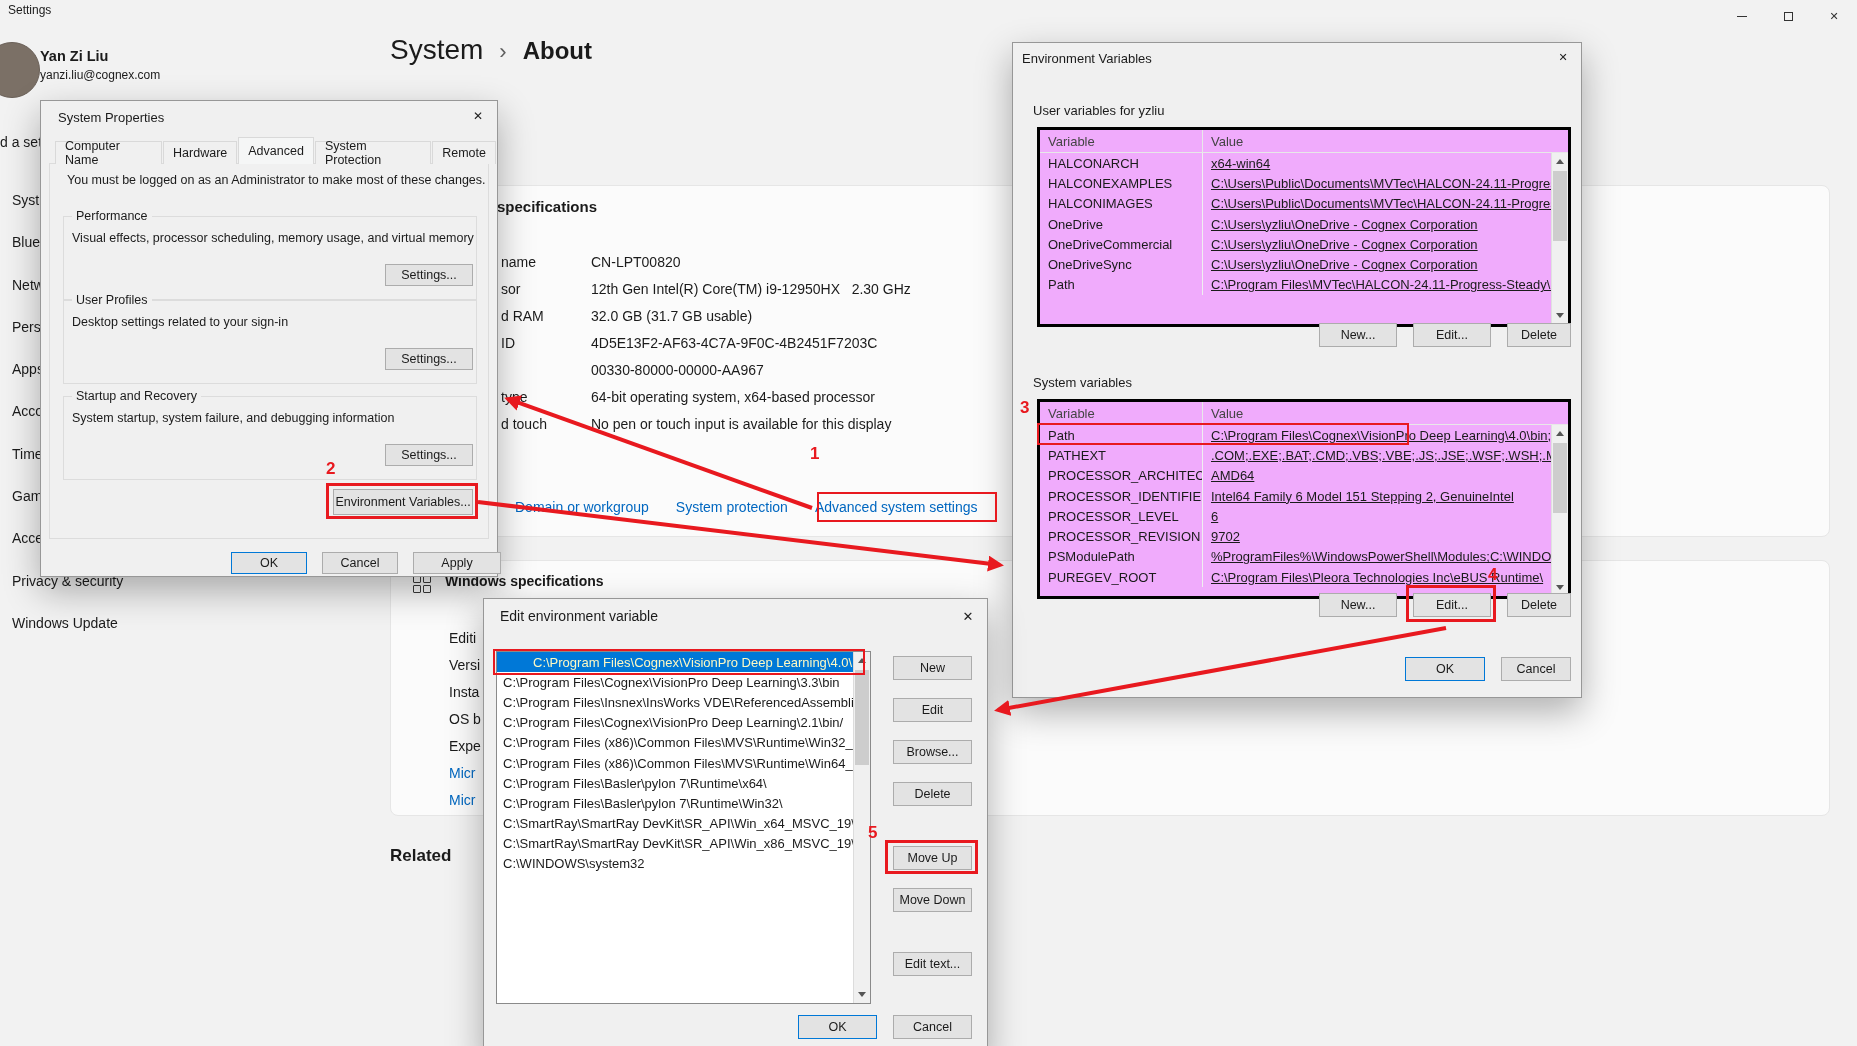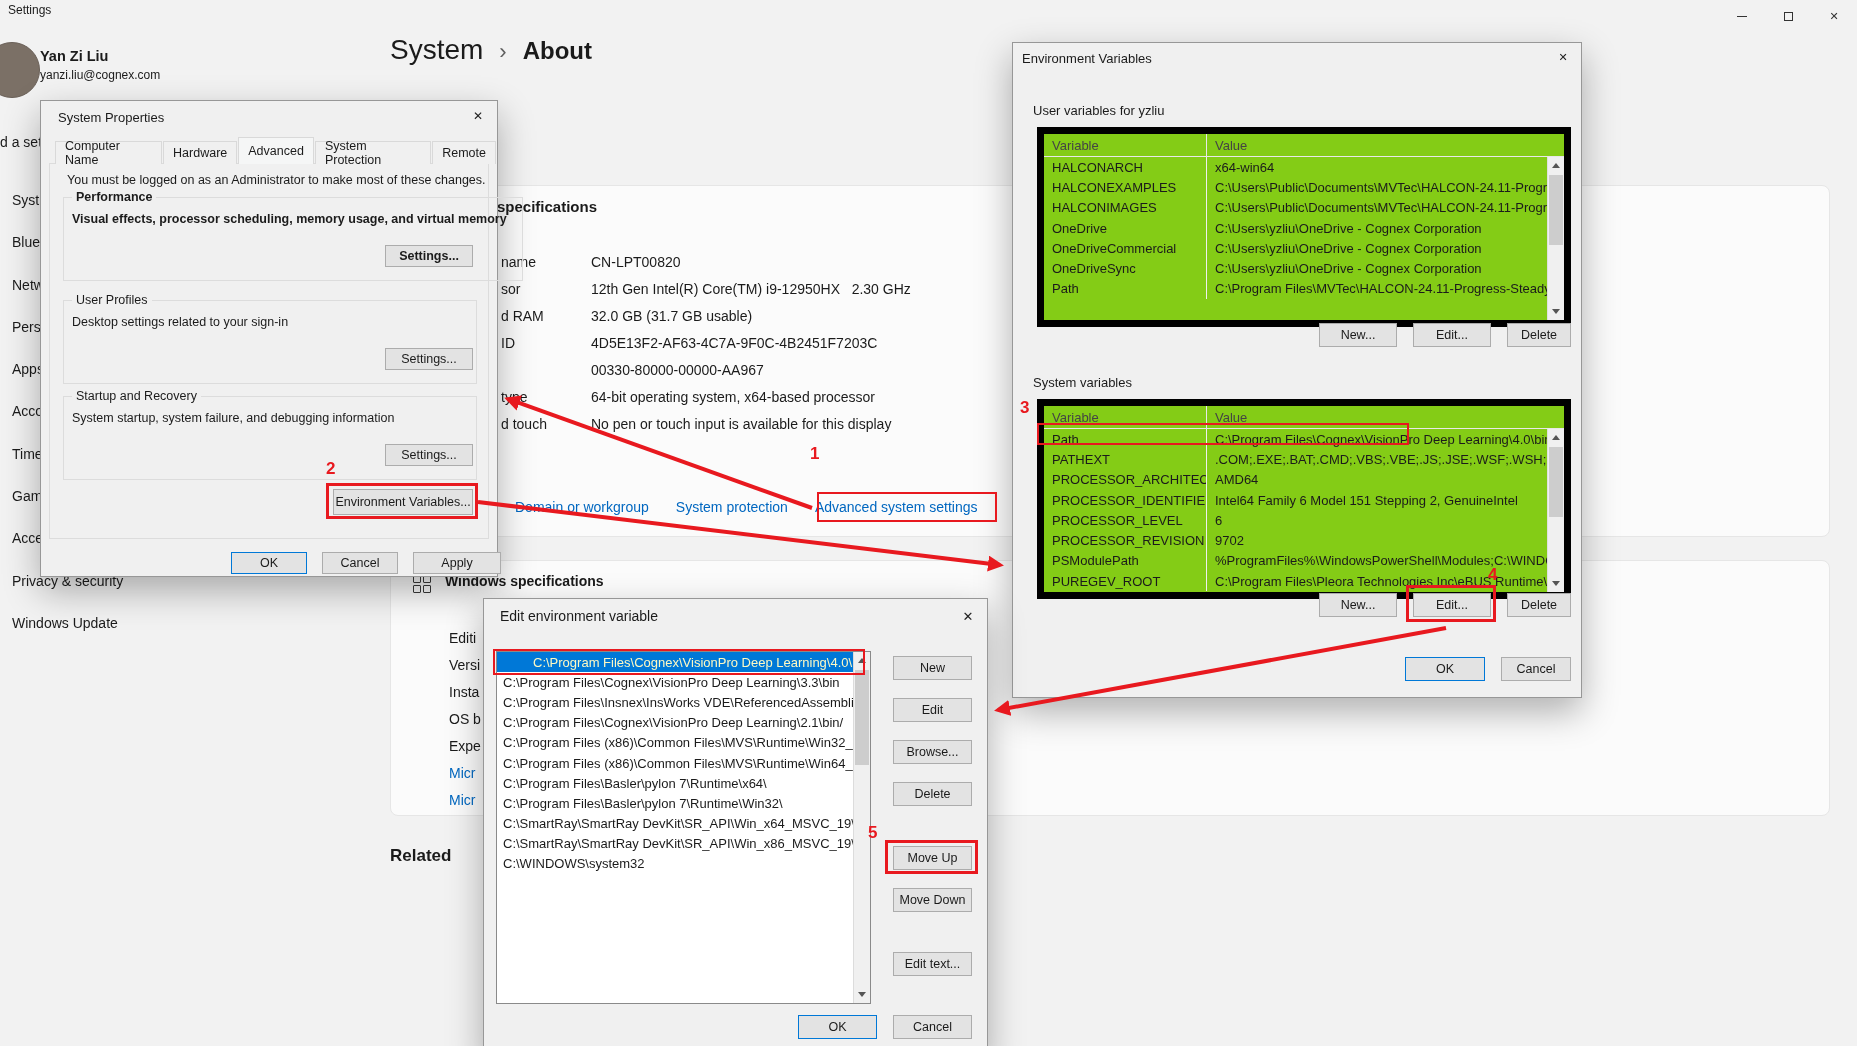--- a/index.html
+++ b/index.html
@@ -64,30 +64,30 @@
   #sp-ok{left:190px;top:451px;width:76px;height:22px;}
   #sp-cancel{left:281px;top:451px;width:76px;height:22px;}
   #sp-apply{left:372px;top:451px;width:88px;height:22px;}
 
   #envdlg{left:1012px;top:42px;width:570px;height:656px;z-index:9;}
   #envdlg .w32title{height:30px;padding-left:9px;}
   #envdlg .w32close{width:34px;height:26px;font-size:11px;}
   .env-label{position:absolute;left:20px;font-size:13px;}
   #env-user-label{top:60px;}
   #env-sys-label{top:332px;}
-  .lv{position:absolute;left:24px;width:534px;height:200px;background:#84cc16;border:7px solid #000000;overflow:hidden;}
+  .lv{position:absolute;left:24px;width:534px;height:200px;background:#f0abfc;border:3px solid #000000;overflow:hidden;}
   #lv-user{top:84px;}
   #lv-sys{top:356px;}
   .lv-head{display:flex;height:23px;border-bottom:1px solid #e8e8e8;}
   .lv-head .c1{width:163px;border-right:1px solid #e8e8e8;font-size:13px;color:#444;display:flex;align-items:center;padding-left:8px;}
   .lv-head .c2{flex:1;font-size:13px;color:#444;display:flex;align-items:center;padding-left:8px;}
   .lv-body{position:absolute;left:0;top:23px;right:17px;bottom:0;overflow:hidden;}
   .lv-row{display:flex;height:20.3px;}
   .lv-row .c1{width:163px;border-right:1px solid #efefef;font-size:13px;display:flex;align-items:center;padding-left:8px;white-space:nowrap;overflow:hidden;flex:none;}
-  .lv-row .c2{flex:1;font-size:13px;display:flex;align-items:center;padding-left:8px;white-space:nowrap;overflow:hidden;}
+  .lv-row .c2{flex:1;font-size:13px;display:flex;align-items:center;padding-left:8px;white-space:nowrap;overflow:hidden;text-decoration:underline;}
   .sbv{position:absolute;top:23px;right:0;bottom:0;width:17px;background:#f0f0f0;border-left:1px solid #e0e0e0;cursor:pointer;}
   .sbv .thumb{position:absolute;left:1px;right:1px;top:18px;height:70px;background:#cdcdcd;}
   .tri{position:absolute;left:50%;transform:translateX(-50%);width:0;height:0;border-left:4px solid transparent;border-right:4px solid transparent;}
   .tri.up{top:6px;border-bottom:5px solid #555;}
   .tri.dn{bottom:6px;border-top:5px solid #555;}
   #env-user-new{left:306px;top:280px;width:78px;height:24px;}
   #env-user-edit{left:400px;top:280px;width:78px;height:24px;}
   #env-user-del{left:494px;top:280px;width:64px;height:24px;}
   #env-sys-new{left:306px;top:550px;width:78px;height:24px;}
   #env-sys-edit{left:400px;top:550px;width:78px;height:24px;}
@@ -221,21 +221,21 @@
   <div id="sp-tabs">
       <div class="tab">Computer Name</div>
       <div class="tab">Hardware</div>
       <div class="tab active">Advanced</div>
       <div class="tab">System Protection</div>
       <div class="tab">Remote</div>
     </div>
   <div class="tabpage"></div>
   <div class="admin-note">You must be logged on as an Administrator to make most of these changes.</div>
   <div id="sp-groups">
-      <div class="gbox" style="left: 22px; top: 96px; width: 460px; height: 84px; font-weight: bold;">
+      <div class="gbox" style="left: 22px; top: 115px; width: 414px; height: 84px;">
         <span class="gbox-label">Performance</span>
         <div class="gbox-desc">Visual effects, processor scheduling, memory usage, and virtual memory</div>
         <div class="btn32 gbox-btn">Settings...</div>
       </div>
       <div class="gbox" style="left: 22px; top: 199px; width: 414px; height: 84px; text-align: center;">
         <span class="gbox-label">User Profiles</span>
         <div class="gbox-desc">Desktop settings related to your sign-in</div>
         <div class="btn32 gbox-btn">Settings...</div>
       </div>
       <div class="gbox" style="left: 22px; top: 295px; width: 414px; height: 84px;">

